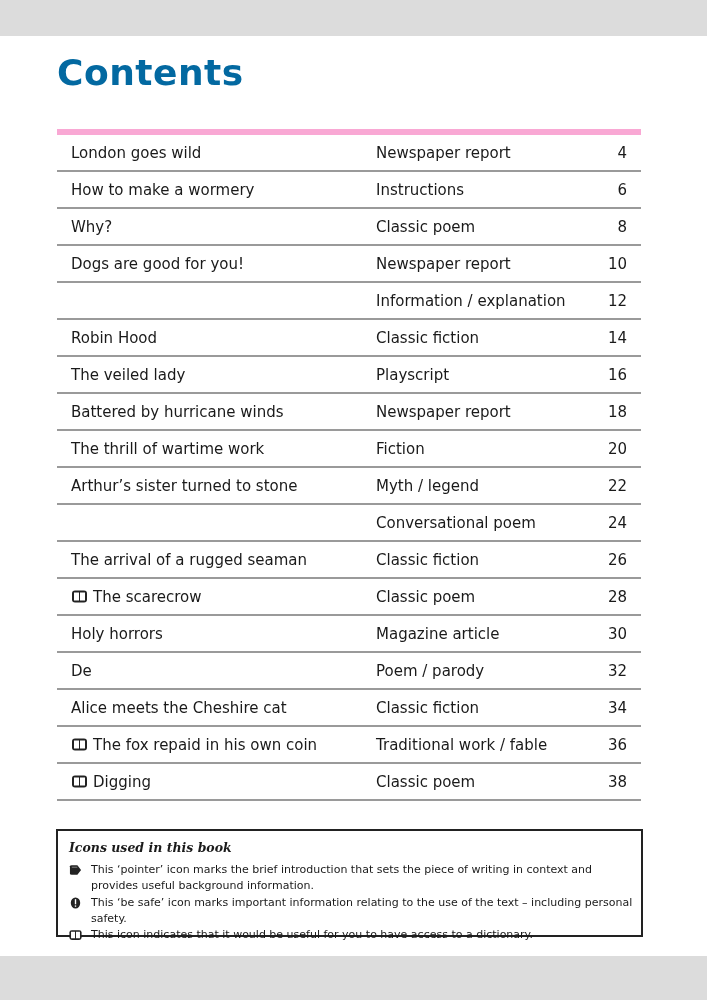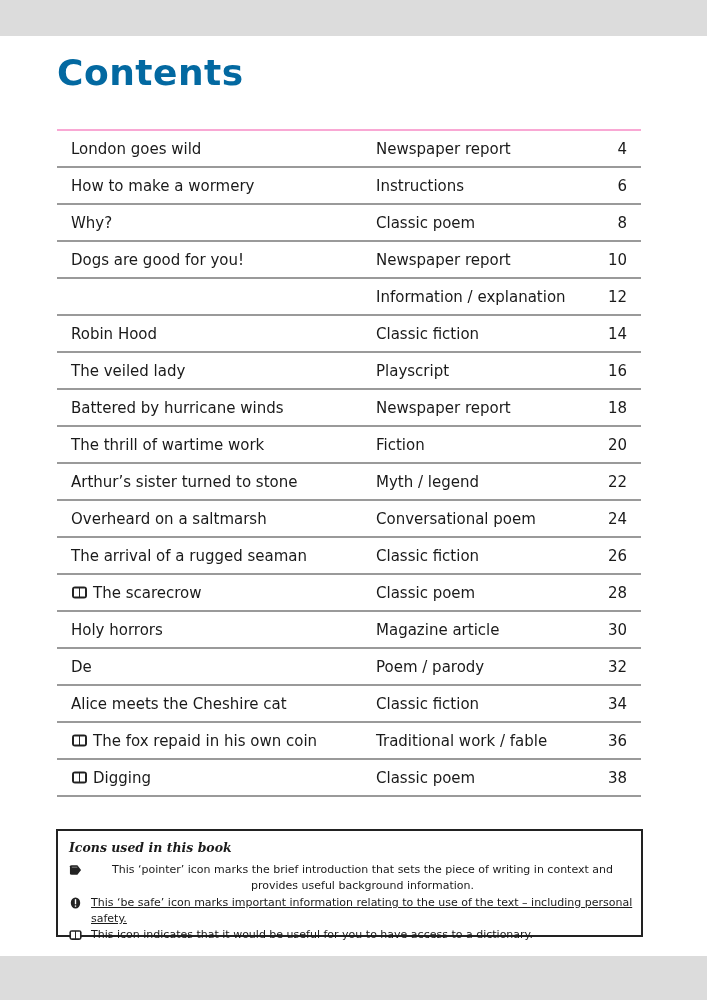--- a/index.html
+++ b/index.html
@@ -1,20 +1,20 @@
 <!DOCTYPE html>
 <html><head>
 <meta charset="utf-8">
 <style>
   html,body{margin:0;padding:0;}
   body{width:707px;height:1000px;position:relative;background:#fff;font-family:"DejaVu Sans",sans-serif;color:#1a1a1a;overflow:hidden;}
   .band-top{position:absolute;left:0;top:0;width:707px;height:36px;background:#dcdcdc;}
   .band-bottom{position:absolute;left:0;top:956px;width:707px;height:44px;background:#dcdcdc;}
   .title{position:absolute;left:57px;top:52px;font-size:36px;font-weight:bold;color:#0369a1;letter-spacing:0.5px;margin:0;}
-  .toc{position:absolute;left:57px;top:129px;width:584px;border-top:2px solid #f9a8d4;}
+  .toc{position:absolute;left:57px;top:129px;width:584px;border-top:6px solid #f9a8d4;}
   .row{position:relative;height:35px;border-bottom:2px solid #9a9a9a;font-size:15px;}
   .row span{position:absolute;top:9px;white-space:nowrap;}
   .c-title{left:14px;}
   .c-genre{left:319px;text-align:right;}
   .c-page{right:14px;text-align:right;}
   .book-icon{display:inline-block;width:17px;height:13px;vertical-align:-1px;margin-right:5px;}
   .legend{position:absolute;left:56px;top:829px;width:583px;height:104px;border:2px solid #222;}
   .legend h3{margin:0;position:absolute;left:11px;top:9px;font-family:"DejaVu Serif",serif;font-size:12.5px;font-weight:bold;font-style:italic;}
   .litem{position:absolute;left:11px;font-size:11px;line-height:16px;width:565px;}
   .litem .ic{position:absolute;left:0;top:2px;width:13px;height:12px;}
@@ -71,21 +71,20 @@
       <span class="c-title"><span style="position:static">The thrill of wartime work</span></span>
       <span class="c-genre">Fiction</span>
       <span class="c-page">20</span>
     </div>
     <div class="row">
       <span class="c-title"><span style="position:static">Arthur’s sister turned to stone</span></span>
       <span class="c-genre">Myth / legend</span>
       <span class="c-page">22</span>
     </div>
     <div class="row">
-      <span class="c-title"><span style="position:static">Overheard on a saltmarsh</span></span>
       <span class="c-genre">Conversational poem</span>
       <span class="c-page">24</span>
     </div>
     <div class="row">
       <span class="c-title"><span style="position:static">The arrival of a rugged seaman</span></span>
       <span class="c-genre">Classic fiction</span>
       <span class="c-page">26</span>
     </div>
     <div class="row">
       <span class="c-title"><svg class="book-icon" viewBox="0 0 16 13">
@@ -129,28 +128,28 @@
           <rect x="8.5" y="2.5" width="5" height="8" fill="#fff"></rect>
           <line x1="8" y1="2" x2="8" y2="11" stroke="#222"></line>
         </svg><span style="position:static">Digging</span></span>
       <span class="c-genre">Classic poem</span>
       <span class="c-page">38</span>
     </div>
   </div>
 
 <div class="legend">
   <h3>Icons used in this book</h3>
-  <div class="litem" style="top:31px;text-align:center;">
+  <div class="litem" style="top:31px;">
     <svg class="ic" viewBox="0 0 14 12">
         <path d="M1 2 Q1 1 3 1 L9 1 L13 6 L9 11 L3 11 Q1 11 1 10 Z" fill="#222"></path>
         <path d="M3 3 L9 3" stroke="#888" stroke-width="1"></path>
       </svg>
     <span class="tx">This ‘pointer’ icon marks the brief introduction that sets the piece of writing in context and provides useful background information.</span>
   </div>
-  <div class="litem" style="top:64px;text-decoration:underline;">
+  <div class="litem" style="top:64px;">
     <svg class="ic" viewBox="0 0 12 14">
         <ellipse cx="6" cy="7" rx="5.5" ry="6.5" fill="#222"></ellipse>
         <rect x="5.2" y="2.5" width="1.6" height="6" fill="#fff"></rect>
         <rect x="5.2" y="9.8" width="1.6" height="1.6" fill="#fff"></rect>
       </svg>
     <span class="tx">This ‘be safe’ icon marks important information relating to the use of the text – including personal safety.</span>
   </div>
   <div class="litem" style="top:80px;margin-top:16px;">
     <svg class="ic" viewBox="0 0 16 13">
         <rect x="0.5" y="0.5" width="15" height="12" rx="3" fill="#222"></rect>

